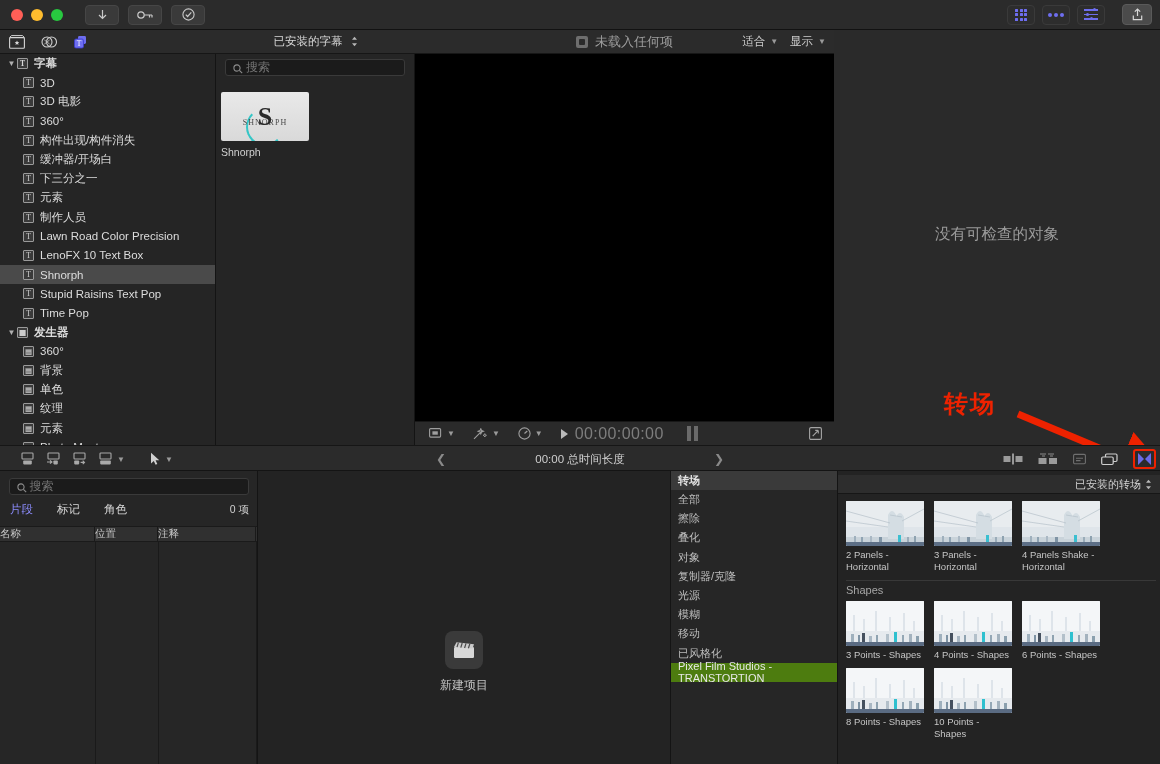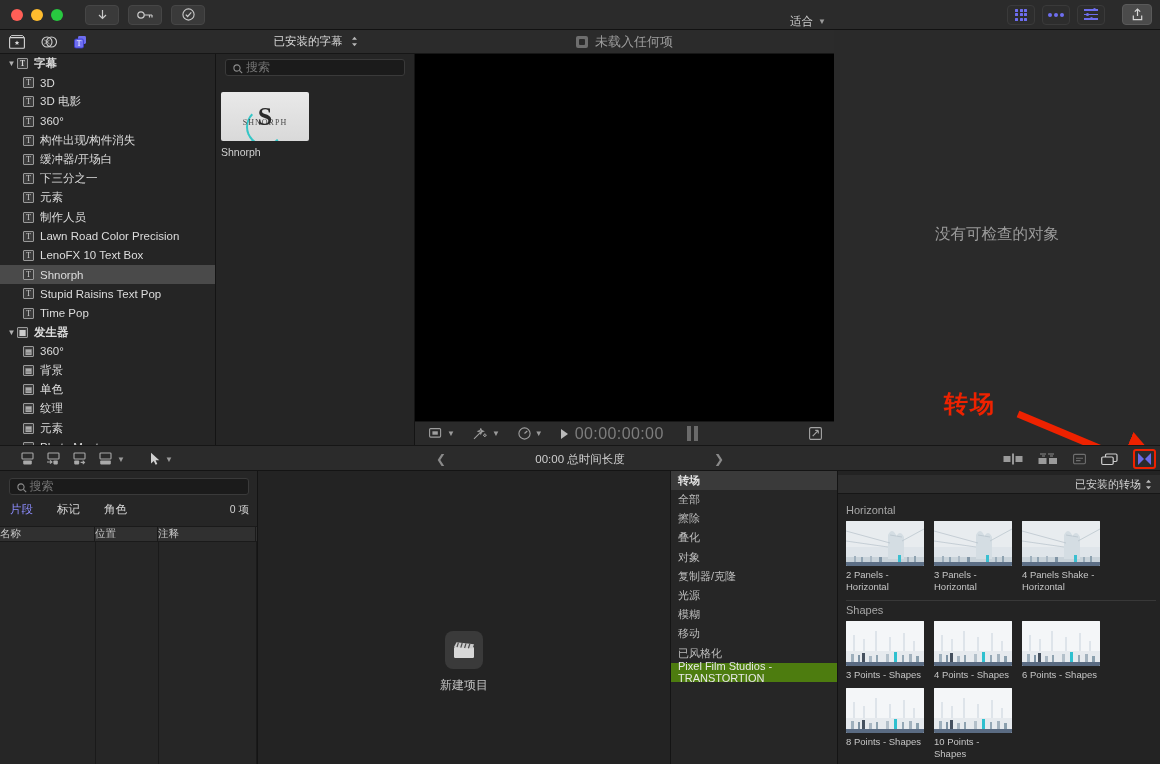--- a/index.html
+++ b/index.html
@@ -108,21 +108,21 @@
   
   .viewer-head {
     position:absolute; left:415px; top:0; width:419px; height:24px; background:#2b2b2b;
     display:flex; align-items:center; border-bottom:1px solid #161616;
   }
   .viewer-head .center { position:absolute; left:0; right:0; display:flex; justify-content:center;
     align-items:center; gap:7px; font-size:13px; color:#9d9d9d;}
   .vh-icon { width:12px;height:12px;border-radius:2px;background:#6e6e6e;display:flex;
     align-items:center;justify-content:center;}
   .vh-icon i{width:6px;height:6px;background:#2b2b2b;border-radius:1px;display:block;}
-  .viewer-head .right { position:absolute; right:8px; display:flex; gap:25px; align-items:center;flex-direction:column;}
+  .viewer-head .right { position:absolute; right:8px; display:flex; gap:12px; align-items:center;}
   .menu-lbl { font-size:11.5px; color:#cdcdcd; display:flex; align-items:center; gap:5px;}
   .chev { font-size:8px; color:#9a9a9a; }
   .viewer {
     position:absolute; left:415px; top:24px; width:419px; height:391px; background:#121212;
     border-right:1px solid #141414;
   }
   .viewer .canvas { position:absolute; left:0; top:0; width:419px; height:372px; background:#000; }
   .viewer-bar {
     position:absolute; left:0; bottom:0; width:419px; height:24px; background:#2a2a2a;
     border-top:1px solid #171717; display:flex; align-items:center; padding-left:14px; gap:18px;
@@ -664,21 +664,20 @@
       <div class="tg-head">
         <span>已安装的转场</span>
         <span>
           <svg width="7" height="11" viewBox="0 0 7 11">
               <path d="M3.5 0.8 L6 3.8 H1z" fill="#b8b8b8"></path>
               <path d="M3.5 10.2 L1 7.2 H6z" fill="#b8b8b8"></path>
             </svg>
         </span>
       </div>
       <div class="tg-body" id="trans-grid-body">
-          <div class="tg-section">Horizontal</div>
           <div class="tg-rowgrid">
             <div class="tg-cell">
               <div class="tg-thumb">
                 <svg viewBox="0 0 78 45" width="78" height="45">
                   <rect x="0" y="0" width="78" height="45" fill="#f2f4f6"></rect>
                   <rect x="0" y="0" width="78" height="26" fill="#e8ecef"></rect>
                   <rect x="0" y="26" width="78" height="10" fill="#dfe5ea"></rect>
                   <rect x="0" y="36" width="78" height="9" fill="#c9d3da"></rect>
                   <path d="M42 38 V14 Q46 6 50 14 V38 Z M50 38 V16 Q54 8 58 16 V38 Z" fill="#d4dde3"></path>
                   <path d="M0 10 L44 22" stroke="#b6c2ca" stroke-width="0.7" fill="none"></path>

